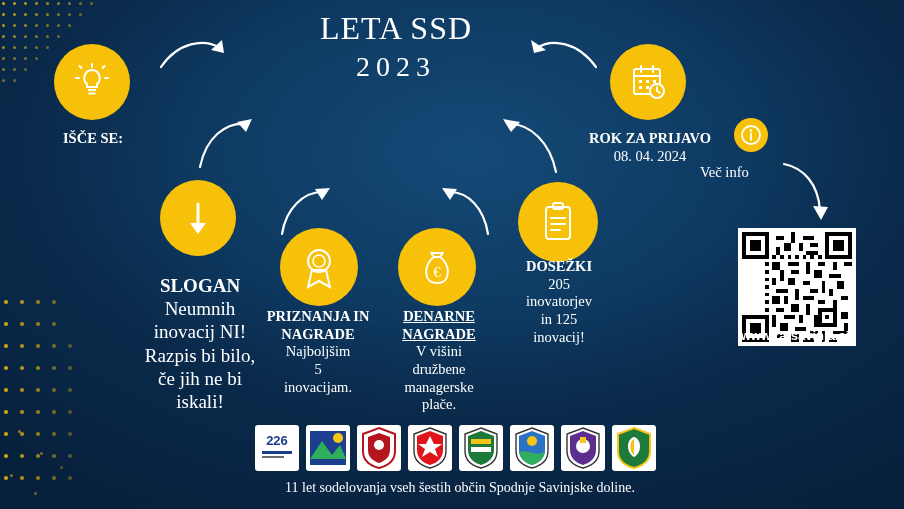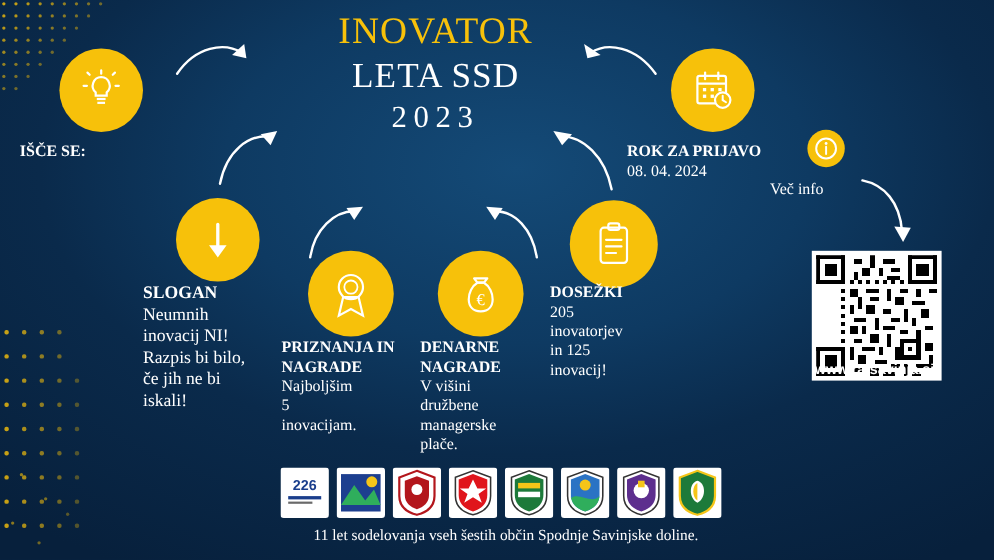--- a/index.html
+++ b/index.html
@@ -21,21 +21,21 @@
   
   .circle{
     position:absolute;border-radius:50%;
     background:#f7c10a;
     display:flex;align-items:center;justify-content:center;
     box-shadow:0 0 0 0 rgba(0,0,0,0);
   }
   .circle svg{display:block;}
 
   .label{
-    position:absolute;color:#ffffff;
+    position:absolute;color:#ffffff;text-align:center;
     font-family:"Liberation Serif", serif;
     line-height:1.22;
   }
   .label .head{font-weight:bold;display:block;}
   .label .sub{display:block;}
 
   
   #title{
     position:absolute;left:236px;top:8px;width:320px;text-align:center;color:#fff;
   }
@@ -155,21 +155,20 @@
       <div class="dot" style="left: 52px; top: 476px; width: 3.5px; height: 3.5px; background: rgb(247, 193, 10); opacity: 0.44;"></div>
       <div class="dot" style="left: 68px; top: 476px; width: 3.5px; height: 3.5px; background: rgb(247, 193, 10); opacity: 0.32;"></div>
       <div class="dot" style="left: 18px; top: 430px; width: 3px; height: 3px; background: rgb(247, 193, 10); opacity: 0.6;"></div>
       <div class="dot" style="left: 40px; top: 452px; width: 3px; height: 3px; background: rgb(247, 193, 10); opacity: 0.5;"></div>
       <div class="dot" style="left: 10px; top: 474px; width: 3px; height: 3px; background: rgb(247, 193, 10); opacity: 0.55;"></div>
       <div class="dot" style="left: 34px; top: 492px; width: 3px; height: 3px; background: rgb(247, 193, 10); opacity: 0.45;"></div>
       <div class="dot" style="left: 60px; top: 466px; width: 3px; height: 3px; background: rgb(247, 193, 10); opacity: 0.35;"></div>
     </div>
 
   <div id="title">
-    <span class="t2">INOVATOR</span>
     <span class="t3">LETA SSD</span>
     <span class="t4">2023</span>
   </div>
 
   <svg class="arrow" style="left:158px;top:34px;" width="70" height="40" viewBox="0 0 70 40">
     <path d="M3 33 C 20 8, 46 4, 62 14"></path>
     <polygon points="64,6 66,19 53,16"></polygon>
   </svg>
   <svg class="arrow" style="left:196px;top:112px;" width="62" height="60" viewBox="0 0 62 60">
     <path d="M4 55 C 10 25, 30 10, 50 12"></path>
@@ -211,21 +210,21 @@
   <div class="label" style="left:18px;top:130px;width:150px;font-size:14.5px;">
     <span class="head">IŠČE SE:</span>
   </div>
 
   <div class="circle" style="left:160px;top:180px;width:76px;height:76px;">
     <svg width="36" height="40" viewBox="0 0 36 40">
       <line x1="18" y1="6" x2="18" y2="30" stroke="#ffffff" stroke-width="3" stroke-linecap="round"></line>
       <polygon points="18,36 10,25 26,25" fill="#ffffff"></polygon>
     </svg>
   </div>
-  <div class="label" style="left:130px;top:257px;width:140px;font-size:16px;">
+  <div class="label" style="left:130px;top:274px;width:140px;font-size:19px;">
     <span class="head">SLOGAN</span>
     <span class="sub" style="white-space:pre-line;">Neumnih
 inovacij NI!
 Razpis bi bilo,
 če jih ne bi
 iskali!</span>
   </div>
 
   <div class="circle" style="left:280px;top:228px;width:78px;height:78px;">
     <svg width="42" height="44" viewBox="0 0 42 44">
@@ -243,21 +242,21 @@
   </div>
 
   <div class="circle" style="left:398px;top:228px;width:78px;height:78px;">
     <svg width="42" height="44" viewBox="0 0 42 44">
       <path d="M15 8 h12 l-3 4 h-6 z" fill="none" stroke="#ffffff" stroke-width="2" stroke-linejoin="round"></path>
       <path d="M18 12 C 8 18, 6 38, 21 38 C 36 38, 34 18, 24 12 z" fill="none" stroke="#ffffff" stroke-width="2"></path>
       <text x="21" y="32" text-anchor="middle" font-family="Liberation Serif, serif" font-size="15" fill="#ffffff">€</text>
     </svg>
   </div>
   <div class="label" style="left:382px;top:308px;width:114px;font-size:14.5px;">
-    <span class="head" style="white-space:pre-line;">DENARNE
+    <span class="head" style="white-space:pre-line;text-decoration:underline;">DENARNE
 NAGRADE</span>
     <span class="sub" style="white-space:pre-line;">V višini
 družbene
 managerske
 plače.</span>
   </div>
 
   <div class="circle" style="left:518px;top:182px;width:80px;height:80px;">
     <svg width="40" height="44" viewBox="0 0 40 44">
       <rect x="8" y="7" width="24" height="32" rx="3" fill="none" stroke="#ffffff" stroke-width="2"></rect>

